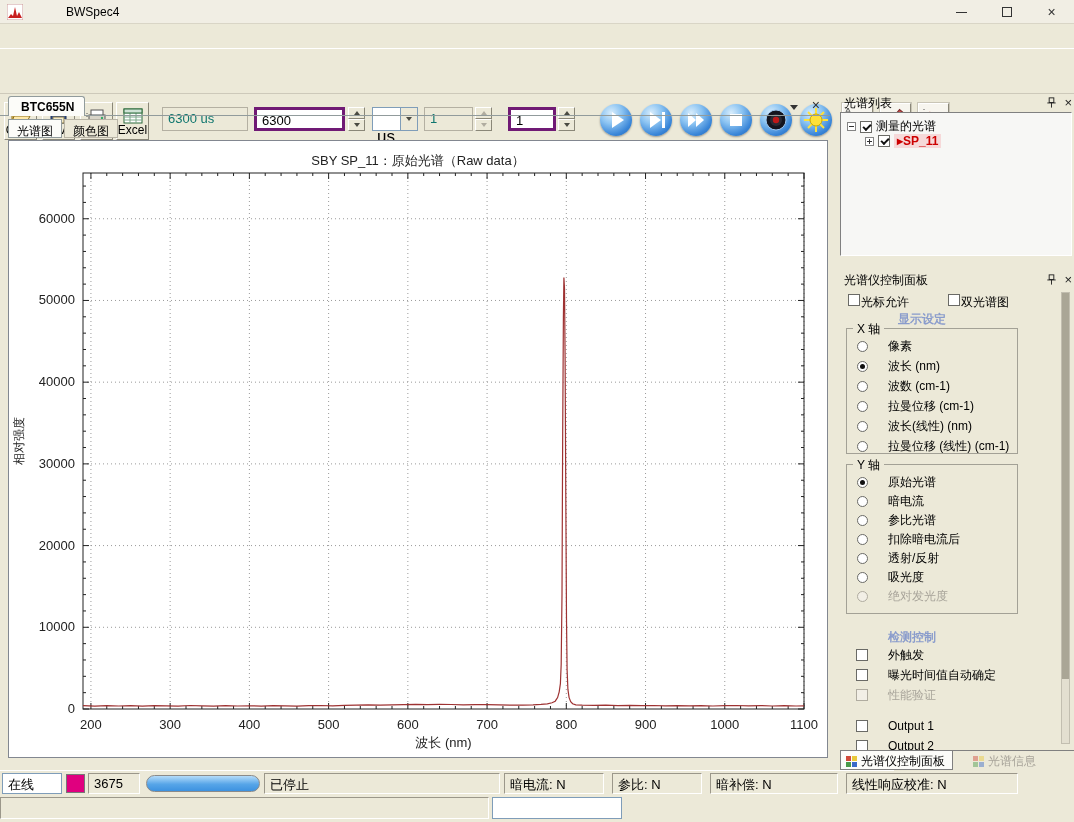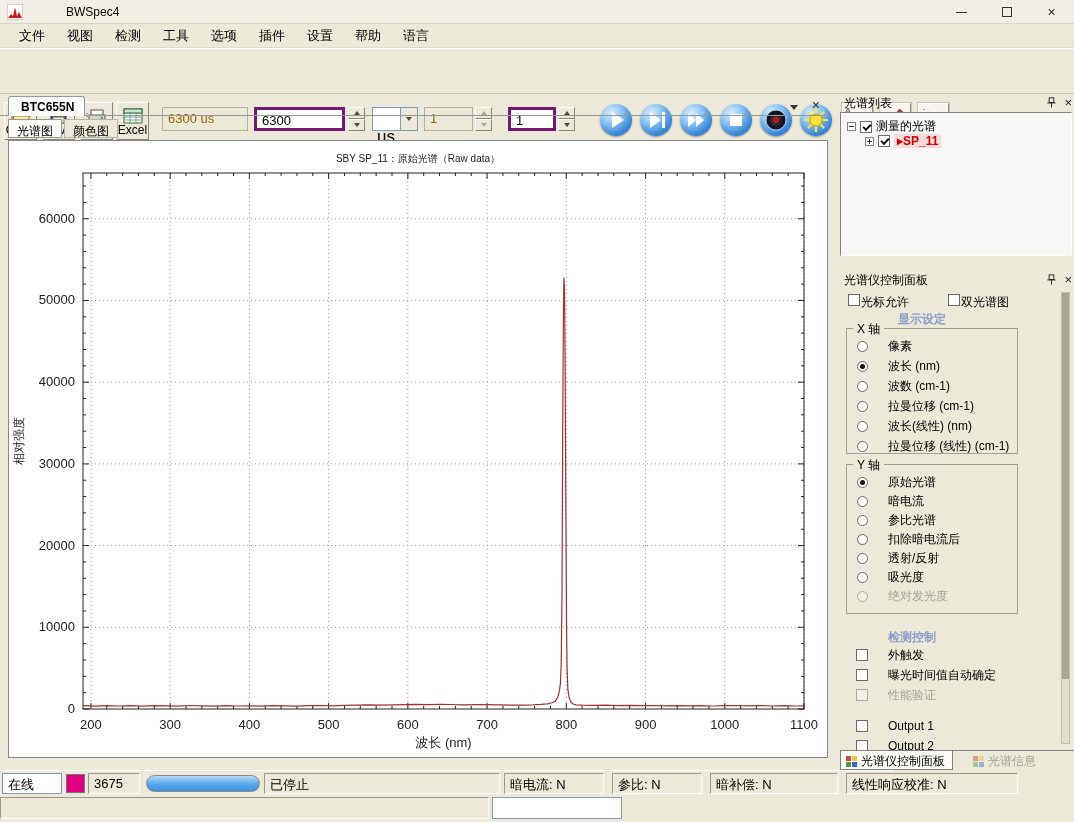--- a/index.html
+++ b/index.html
@@ -19,21 +19,21 @@
 
   
   .menubar { position:absolute; left:0; top:25px; width:1074px; height:23px; background:#ece9d8; display:flex; align-items:center; padding-left:8px; border-bottom:1px solid #e0dccd; }
   .menu-item { padding:3px 11px; font-size:13px; cursor:default; }
 
   
   .toolbar { position:absolute; left:0; top:48px; width:1074px; height:46px; background:#ece9d8; border-top:1px solid #fff; border-bottom:1px solid #cdc9ba; }
   .tbtn { position:absolute; top:53px; width:33px; height:38px; background:#ece9d8; border:1px solid; border-color:#fff #8a8778 #8a8778 #fff; display:flex; flex-direction:column; align-items:center; justify-content:center; gap:1px; }
   .tbtn .lbl { font-size:12px; line-height:10px; }
   .field { position:absolute; top:58px; height:24px; font-size:13px; padding:3px 5px; }
-  .f-disabled { background:#ece9d8; border:1px solid #b4b0a2; color:#a16207; }
+  .f-disabled { background:#ece9d8; border:1px solid #b4b0a2; color:#0f766e; }
   .f-white { background:#fff; border:3px solid #701a75; color:#000; }
   .spinner { position:absolute; top:58px; width:17px; height:24px; display:flex; flex-direction:column; }
   .spin-b { flex:1; background:#ece9d8; border:1px solid; border-color:#fff #8a8778 #8a8778 #fff; display:flex; align-items:center; justify-content:center; }
   .arr-up { width:0; height:0; border-left:3px solid transparent; border-right:3px solid transparent; border-bottom:4px solid #4a4a42; }
   .arr-dn { width:0; height:0; border-left:3px solid transparent; border-right:3px solid transparent; border-top:4px solid #4a4a42; }
   .spin-dis .arr-up { border-bottom-color:#b0aca0; } .spin-dis .arr-dn { border-top-color:#b0aca0; }
   .combo { position:absolute; top:58px; height:24px; background:#fff; border:1px solid #7f9db9; display:flex; }
   .combo .val { flex:1; padding:19px 4px; font-size:17px; }
   .combo .dd { width:17px; background:#ece9d8; border-left:1px solid #7f9db9; display:flex; align-items:center; justify-content:center; }
   .round-btn { position:absolute; top:55px; width:32px; height:32px; border-radius:50%;
@@ -45,21 +45,21 @@
   .doc-area { position:absolute; left:0; top:94px; width:832px; height:676px; }
   .doc-tabstrip { position:absolute; left:0; top:2px; width:830px; height:20px; border-bottom:1px solid #919b9c; }
   .doc-tab { position:absolute; left:8px; top:0; height:20px; padding:3px 10px 0 12px; background:#fcfcf9; border:1px solid #919b9c; border-bottom:none; border-radius:3px 3px 0 0; font-weight:bold; font-size:12px; }
   .strip-dd { position:absolute; right:32px; top:9px; width:0; height:0; border-left:4px solid transparent; border-right:4px solid transparent; border-top:5px solid #333; }
   .strip-x { position:absolute; right:10px; top:2px; font-size:14px; color:#333; line-height:1; }
   .subtabs { position:absolute; left:8px; top:25px; height:19px; display:flex; }
   .subtab { height:19px; padding:3px 8px 0 8px; border:1px solid #b8b4a6; border-bottom:1px solid #b8b4a6; background:#ece9d8; font-size:12px; margin-right:2px; }
   .subtab.active { background:#fcfcf9; border-color:#919b9c; }
 
   .chart-panel { position:absolute; left:8px; top:46px; width:820px; height:618px; background:#fff; border:1px solid #828790; }
-  .chart-title { position:absolute; left:0; top:11px; width:100%; text-align:center; font-size:10px; color:#222; }
+  .chart-title { position:absolute; left:0; top:11px; width:100%; text-align:center; font-size:13px; color:#222; }
   #chart-svg { position:absolute; left:0; top:0; }
 
   
   .right-panel { position:absolute; left:840px; top:94px; width:234px; height:676px; }
   .dock-header { position:absolute; left:0; width:234px; height:17px; display:flex; align-items:center; font-size:12px; padding-left:4px; }
   .dock-tools { position:absolute; right:2px; top:1px; display:flex; gap:6px; align-items:center; }
   .dock-x { font-size:13px; line-height:1; color:#222; }
   .tree-box { position:absolute; left:0; top:18px; width:232px; height:144px; background:#f7f7f5; border:1px solid; border-color:#808080 #fff #fff #808080; }
   .tree-row { position:absolute; display:flex; align-items:center; gap:4px; }
   .expander { width:9px; height:9px; background:#fff; border:1px solid #848484; position:relative; }
@@ -114,31 +114,20 @@
         <span class="glyph-min"></span>
       </div>
     <div class="win-btn wb-max">
         <span class="glyph-max"></span>
       </div>
     <div class="win-btn wb-close">
         <span class="glyph-close">×</span>
       </div>
   </div>
 
-  <div class="menubar" id="menubar">
-      <span class="menu-item">文件</span>
-      <span class="menu-item">视图</span>
-      <span class="menu-item">检测</span>
-      <span class="menu-item">工具</span>
-      <span class="menu-item">选项</span>
-      <span class="menu-item">插件</span>
-      <span class="menu-item">设置</span>
-      <span class="menu-item">帮助</span>
-      <span class="menu-item">语言</span>
-    </div>
 
   <div class="toolbar">
     <div class="tbtn" style="left:4px">
       <svg width="20" height="16" viewBox="0 0 20 16">
         <path d="M1,14 L1,4 L7,4 L9,6 L17,6 L17,14 Z" fill="#f4d67a" stroke="#8a6d1a"></path>
         <path d="M3,8 L19,8 L16,14 L1,14 Z" fill="#ffe9a8" stroke="#8a6d1a"></path>
         <path d="M13,2 L17,2 L15,0 M17,2 L15,4" stroke="#2a2aa0" fill="none"></path>
       </svg>
       <span class="lbl">Open</span>
     </div>

